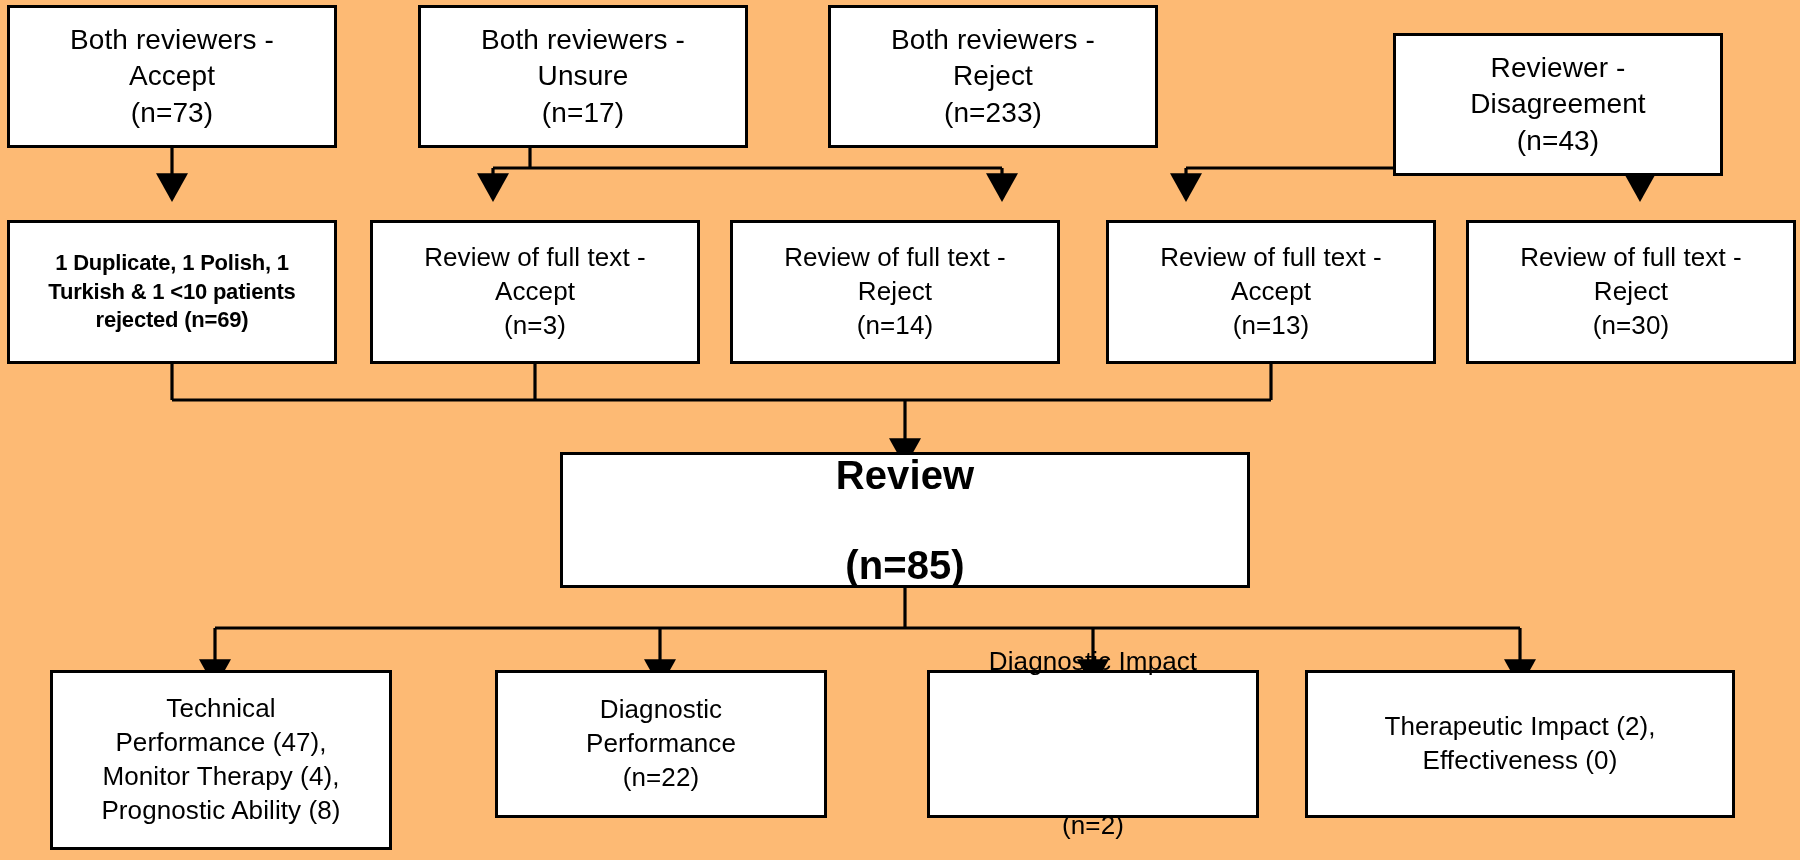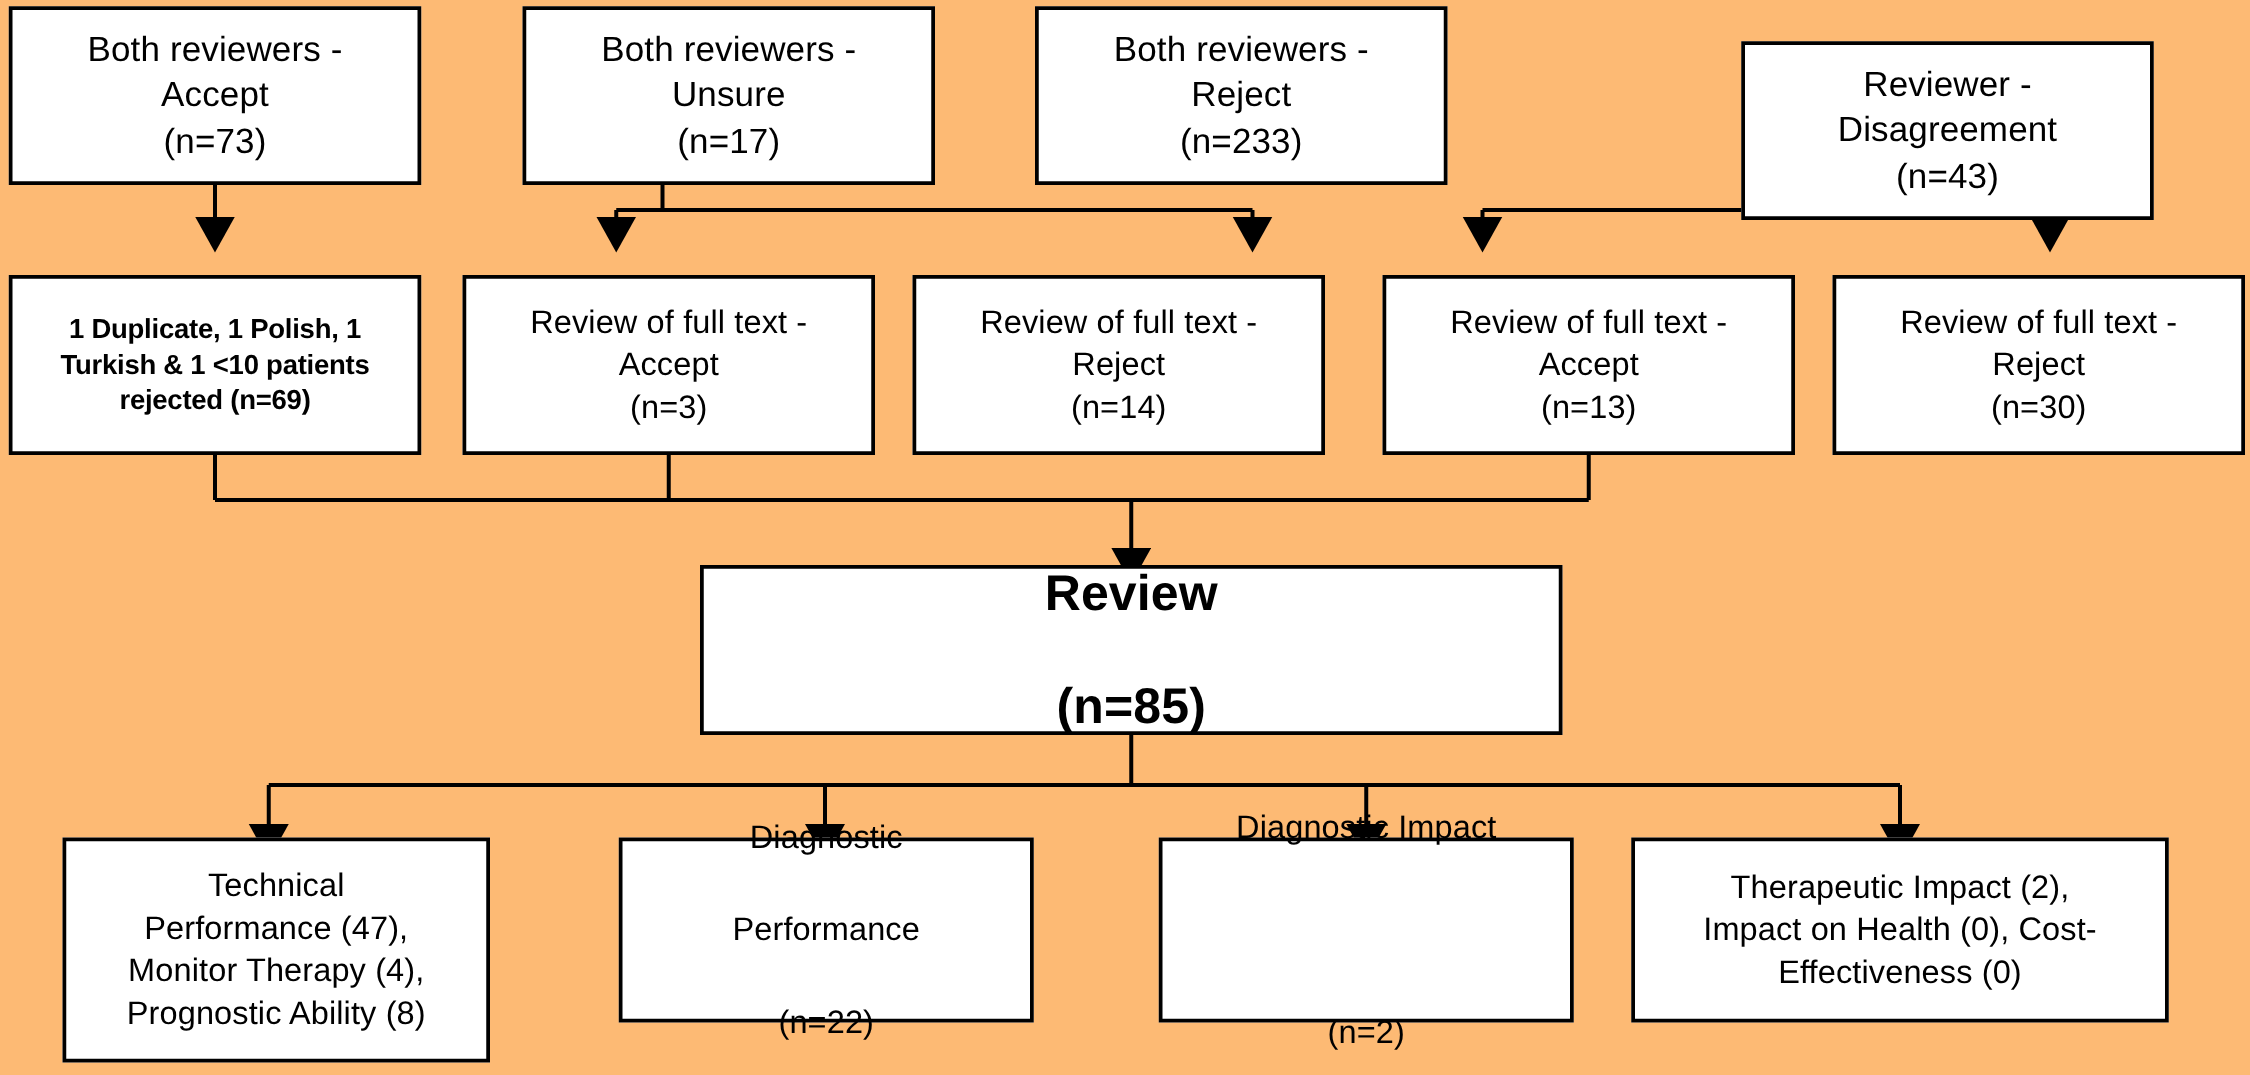--- a/index.html
+++ b/index.html
@@ -152,31 +152,30 @@
     <span class="ln">(n=85)</span>
   </div>
 
   <div class="node t26" style="left:50px; top:670px; width:342px; height:180px;">
     <span class="ln">Technical</span>
     <span class="ln">Performance (47),</span>
     <span class="ln">Monitor Therapy (4),</span>
     <span class="ln">Prognostic Ability (8)</span>
   </div>
 
-  <div class="node t26" style="left:495px; top:670px; width:332px; height:148px;gap:40px;">
+  <div class="node t26" style="left:495px; top:670px; width:332px; height:148px;">
     <span class="ln">Diagnostic</span>
     <span class="ln">Performance</span>
     <span class="ln">(n=22)</span>
   </div>
 
   <div class="node t26" style="left:927px; top:670px; width:332px; height:148px;gap:48px;">
     <span class="ln">Diagnostic Impact</span>
     <span class="ln"> </span>
     <span class="ln">(n=2)</span>
   </div>
 
   <div class="node t26" style="left:1305px; top:670px; width:430px; height:148px;">
     <span class="ln">Therapeutic Impact (2),</span>
-    <span class="ln">Impact on Health (0), Cost-</span>
     <span class="ln">Effectiveness (0)</span>
   </div>
 
 </div>
 
 </body></html>

